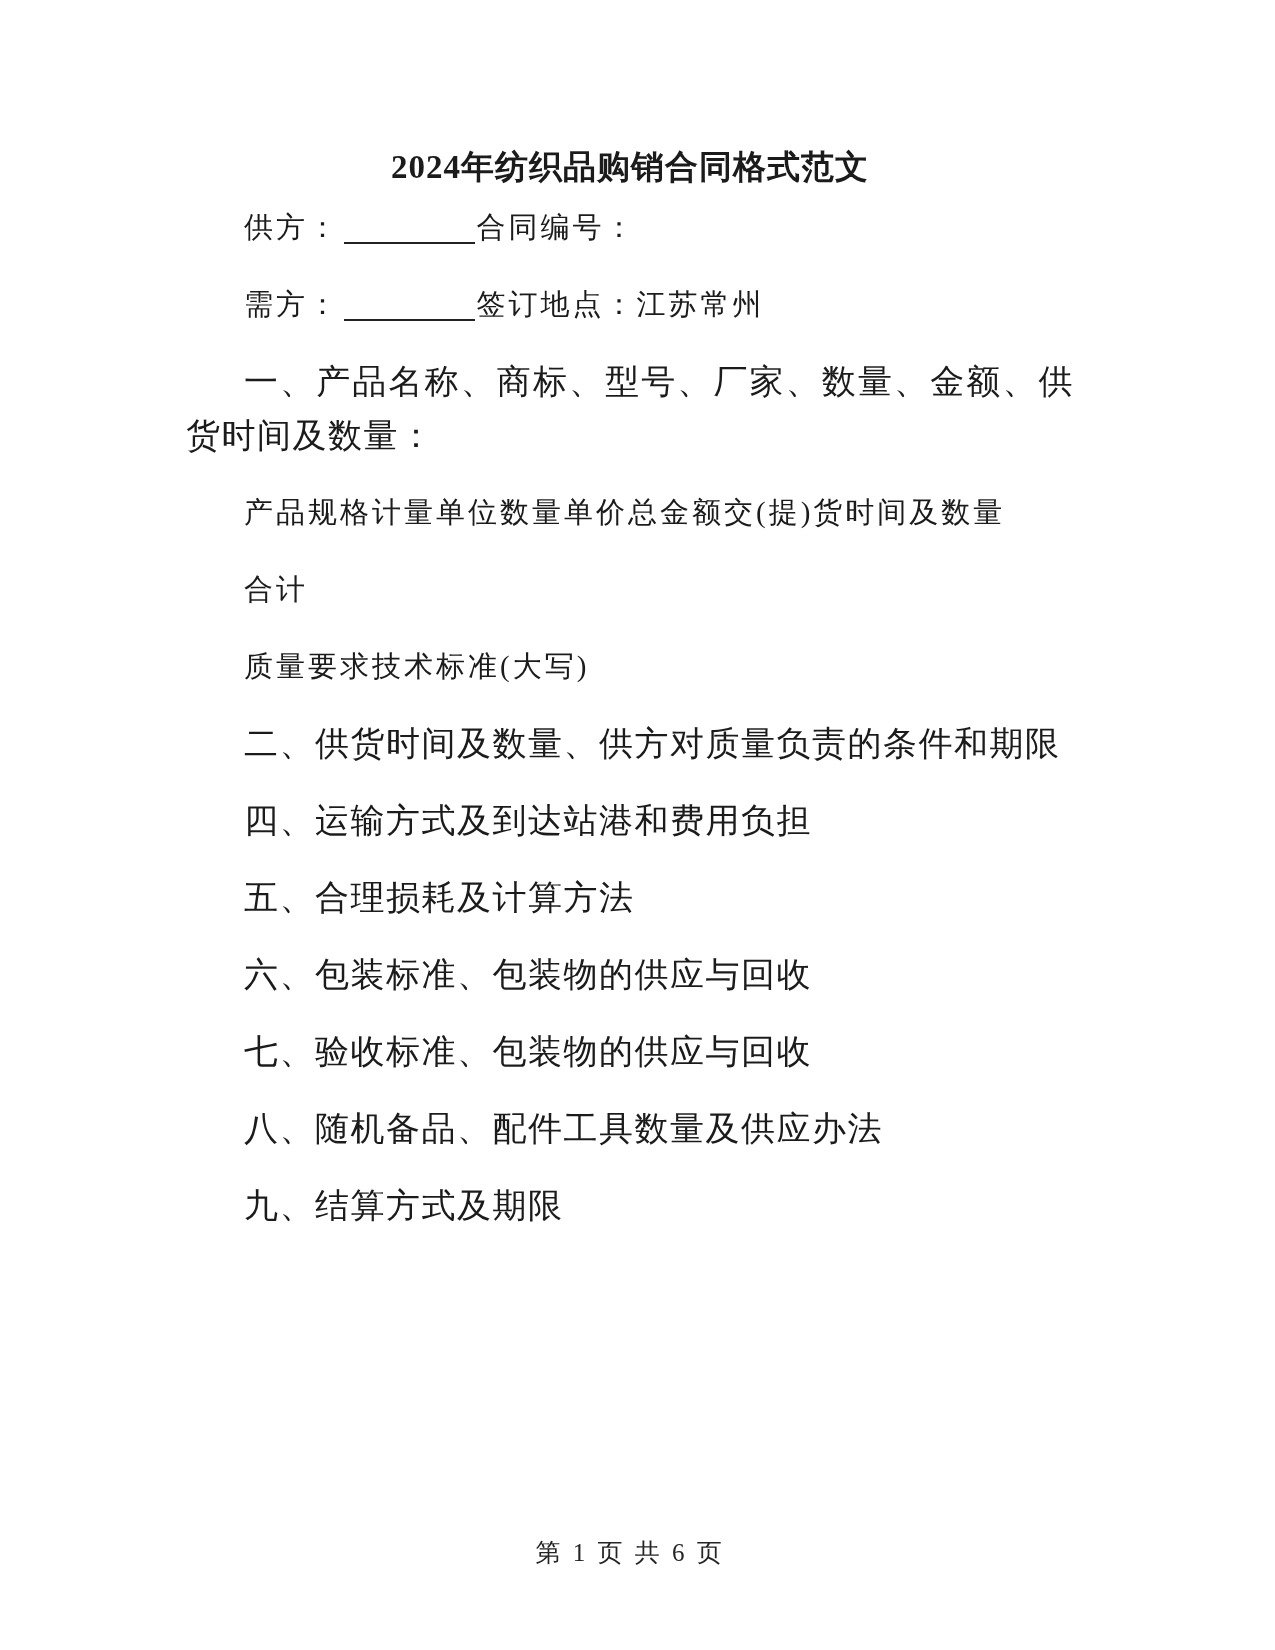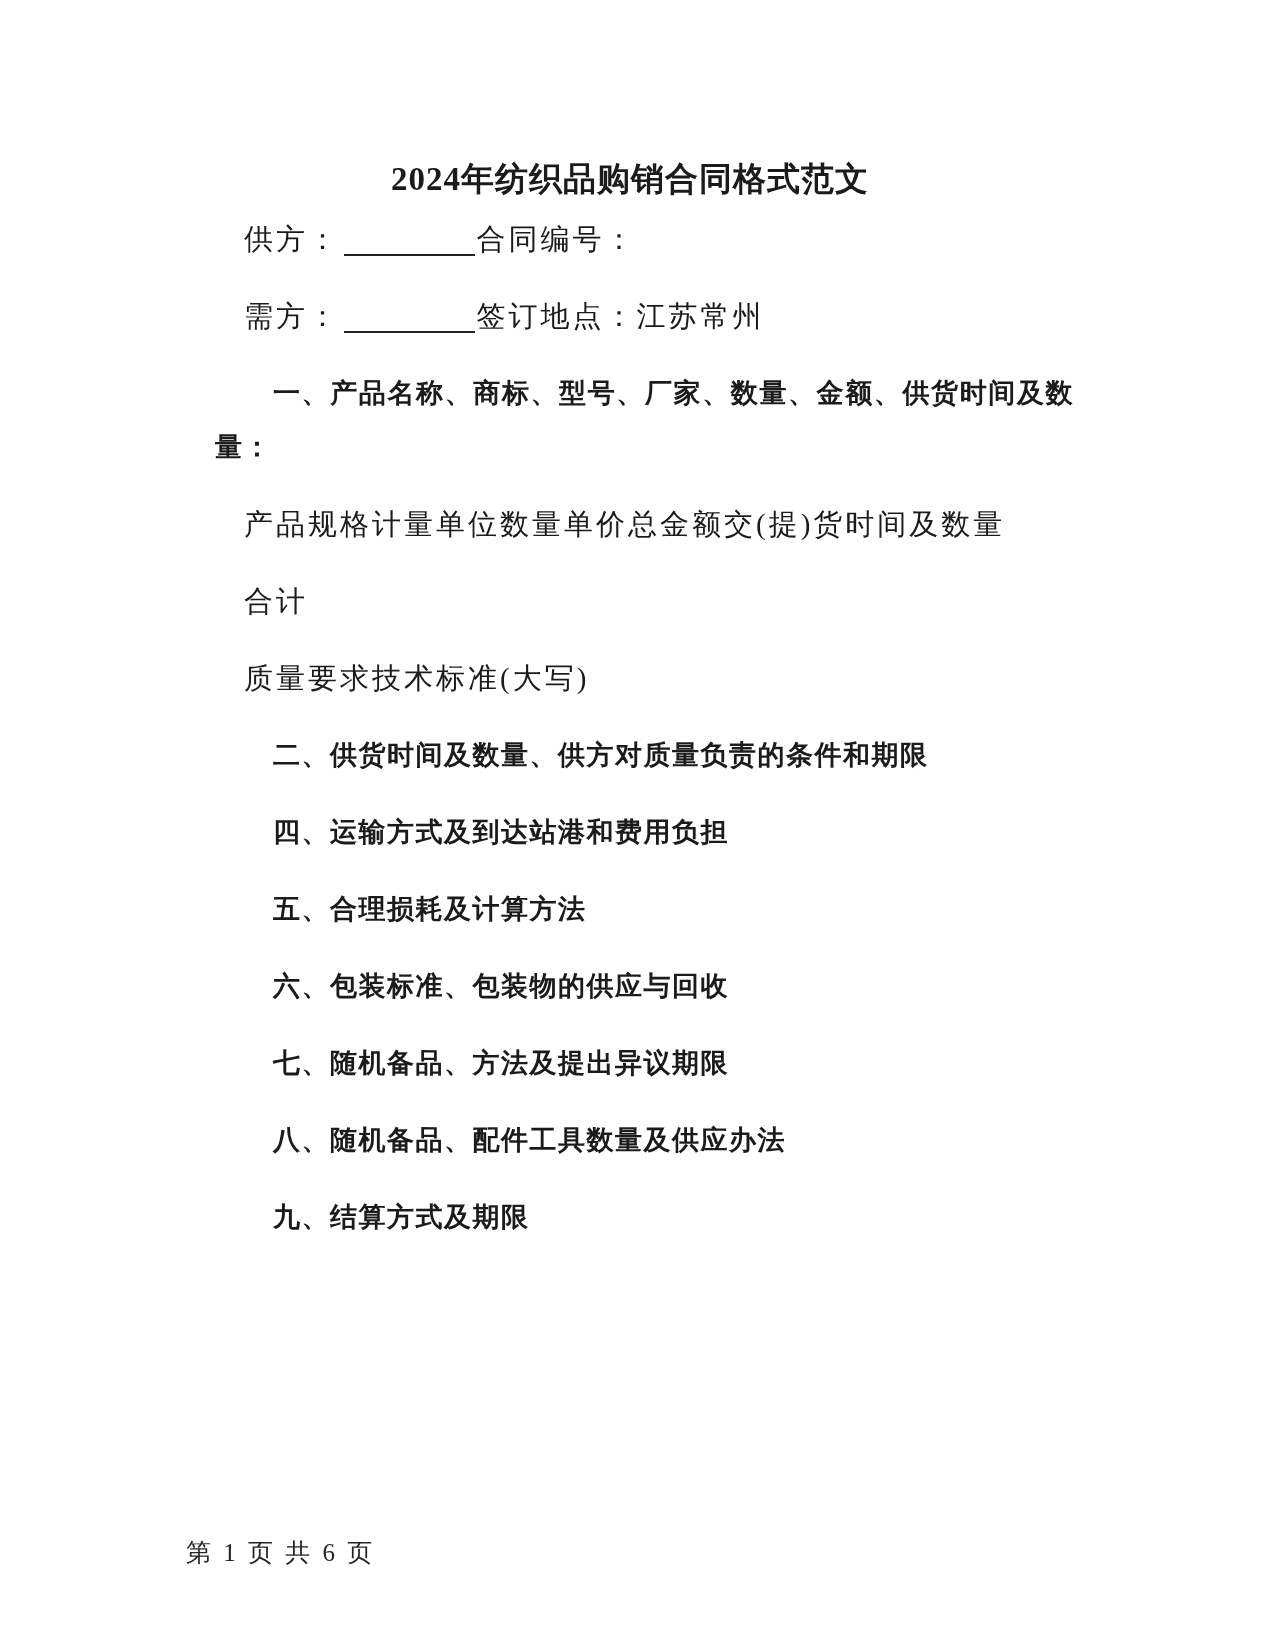--- a/index.html
+++ b/index.html
@@ -12,61 +12,61 @@
     width: 1275px;
     height: 1650px;
     background: #ffffff;
     color: #1b1b1b;
     font-family: "Liberation Serif", "DejaVu Serif", serif;
     overflow: hidden;
   }
   .content {
     position: absolute;
     left: 186px;
-    top: 152px;
+    top: 140px;
     width: 888px;
   }
   .doc-title {
     font-size: 33px;
     font-weight: 700;
     line-height: 54px;
     text-align: center;
     letter-spacing: 1px;
     margin: 0 0 6px 0;
   }
   p.line {
     font-size: 29px;
     line-height: 54px;
     margin: 0 0 23px 0;
     text-indent: 58px;
     letter-spacing: 3px;
     text-align: justify;
   }
   p.heading {
     font-family: "Liberation Sans", "DejaVu Sans", sans-serif;
-    font-weight: 700;
-    font-size: 27px;
+    font-weight: 400;
+    font-size: 34px;
     letter-spacing: 1.5px;
-    margin-left: 29px;
   }
   .blank {
     display: inline-block;
     color: transparent;
     letter-spacing: 0;
     border-bottom: 2px solid #222222;
     line-height: 29px;
     margin: 0 2px 0 4px;
     vertical-align: baseline;
     text-decoration: underline;
   }
   .footer {
     position: absolute;
     left: 186px;
     top: 1536px;
     width: 888px;
+    text-align: center;
     font-size: 25px;
     letter-spacing: 3px;
     color: #242424;
   }
 </style>
 </head>
 <body>
 
 <div class="page">
   <div class="content">
@@ -88,21 +88,21 @@
 
     <p class="line heading">二、供货时间及数量、供方对质量负责的条件和期限</p>
 
 
     <p class="line heading">四、运输方式及到达站港和费用负担</p>
 
     <p class="line heading">五、合理损耗及计算方法</p>
 
     <p class="line heading">六、包装标准、包装物的供应与回收</p>
 
-    <p class="line heading">七、随机备品、方法及提出异议期限</p>
+    <p class="line heading">七、验收标准、包装物的供应与回收</p>
 
     <p class="line heading">八、随机备品、配件工具数量及供应办法</p>
 
     <p class="line heading">九、结算方式及期限</p>
 
   </div>
 
   <div class="footer">第 1 页 共 6 页</div>
 </div>
 

